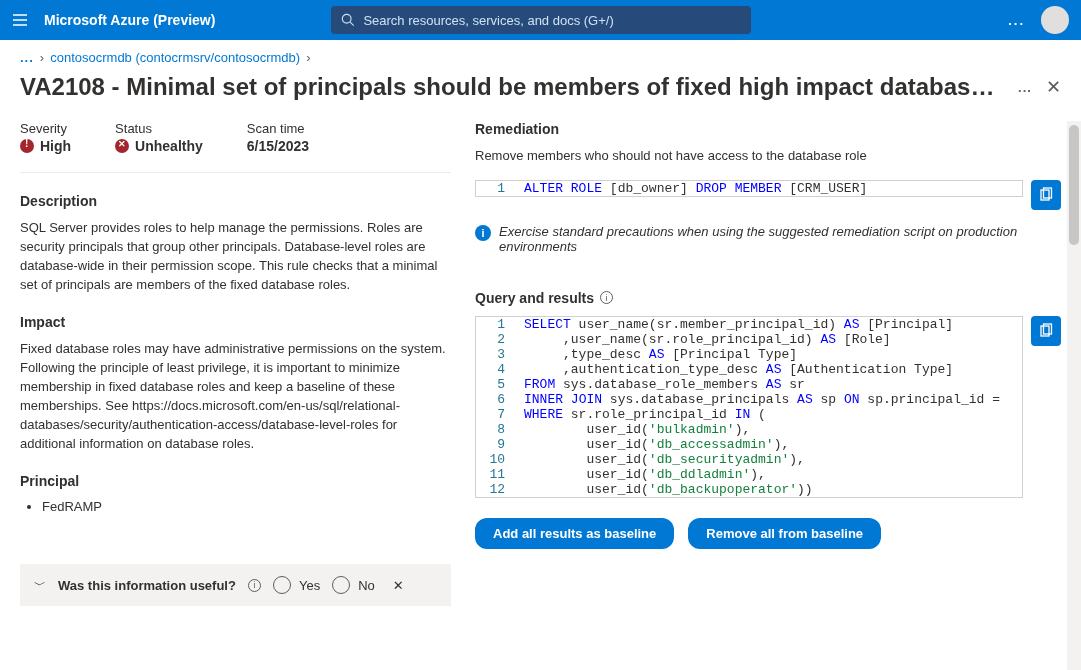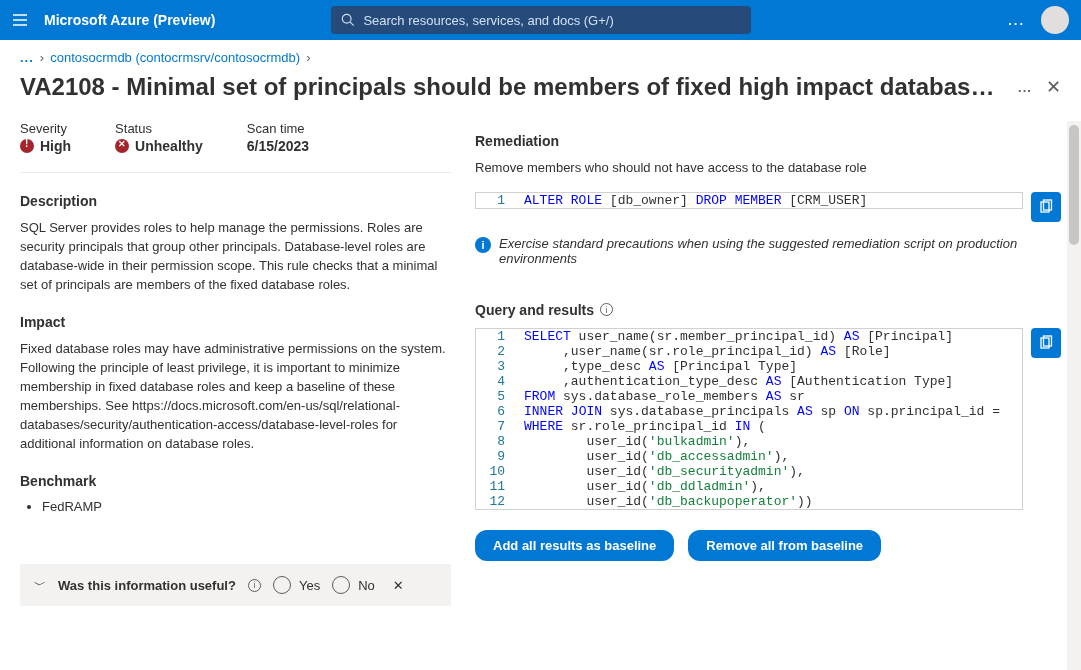--- a/index.html
+++ b/index.html
@@ -133,21 +133,21 @@
           </div>
       </div>
     </div>
 
     <div class="section-h">Description</div>
     <div class="body-text">SQL Server provides roles to help manage the permissions. Roles are security principals that group other principals. Database-level roles are database-wide in their permission scope. This rule checks that a minimal set of principals are members of the fixed database roles.</div>
 
     <div class="section-h">Impact</div>
     <div class="body-text">Fixed database roles may have administrative permissions on the system. Following the principle of least privilege, it is important to minimize membership in fixed database roles and keep a baseline of these memberships. See https://docs.microsoft.com/en-us/sql/relational-databases/security/authentication-access/database-level-roles for additional information on database roles.</div>
 
-    <div class="section-h">Benchmark</div>
+    <div class="section-h">Principal</div>
     <ul class="bullets">
       <li>FedRAMP</li>
     </ul>
 
     <div class="feedback-bar">
       <span class="chev-down">﹀</span>
       <span class="q">Was this information useful?</span>
       <span class="info-circle">i</span>
       <span class="radio-group">
         <span class="radio"></span>
@@ -155,21 +155,21 @@
       </span>
       <span class="radio-group">
         <span class="radio"></span>
         <span>No</span>
       </span>
       <span style="margin-left:6px">✕</span>
     </div>
   </div>
 
   <div class="col-right">
-    <div class="section-h" style="margin-top:12px">Remediation</div>
+    <div class="section-h" style="margin-top:0">Remediation</div>
     <div class="body-text" style="margin-bottom:14px">Remove members who should not have access to the database role</div>
 
     <div class="code-row">
       <div class="code-box">
         <div class="code-line">
           <span class="ln">1</span>
           <span class="code"><span class="kw">ALTER</span><span class="kw"> ROLE </span><span>[db_owner]</span><span class="kw"> DROP </span><span class="kw">MEMBER </span><span>[CRM_USER]</span></span>
         </div>
       </div>
       <div class="copy-btn">

